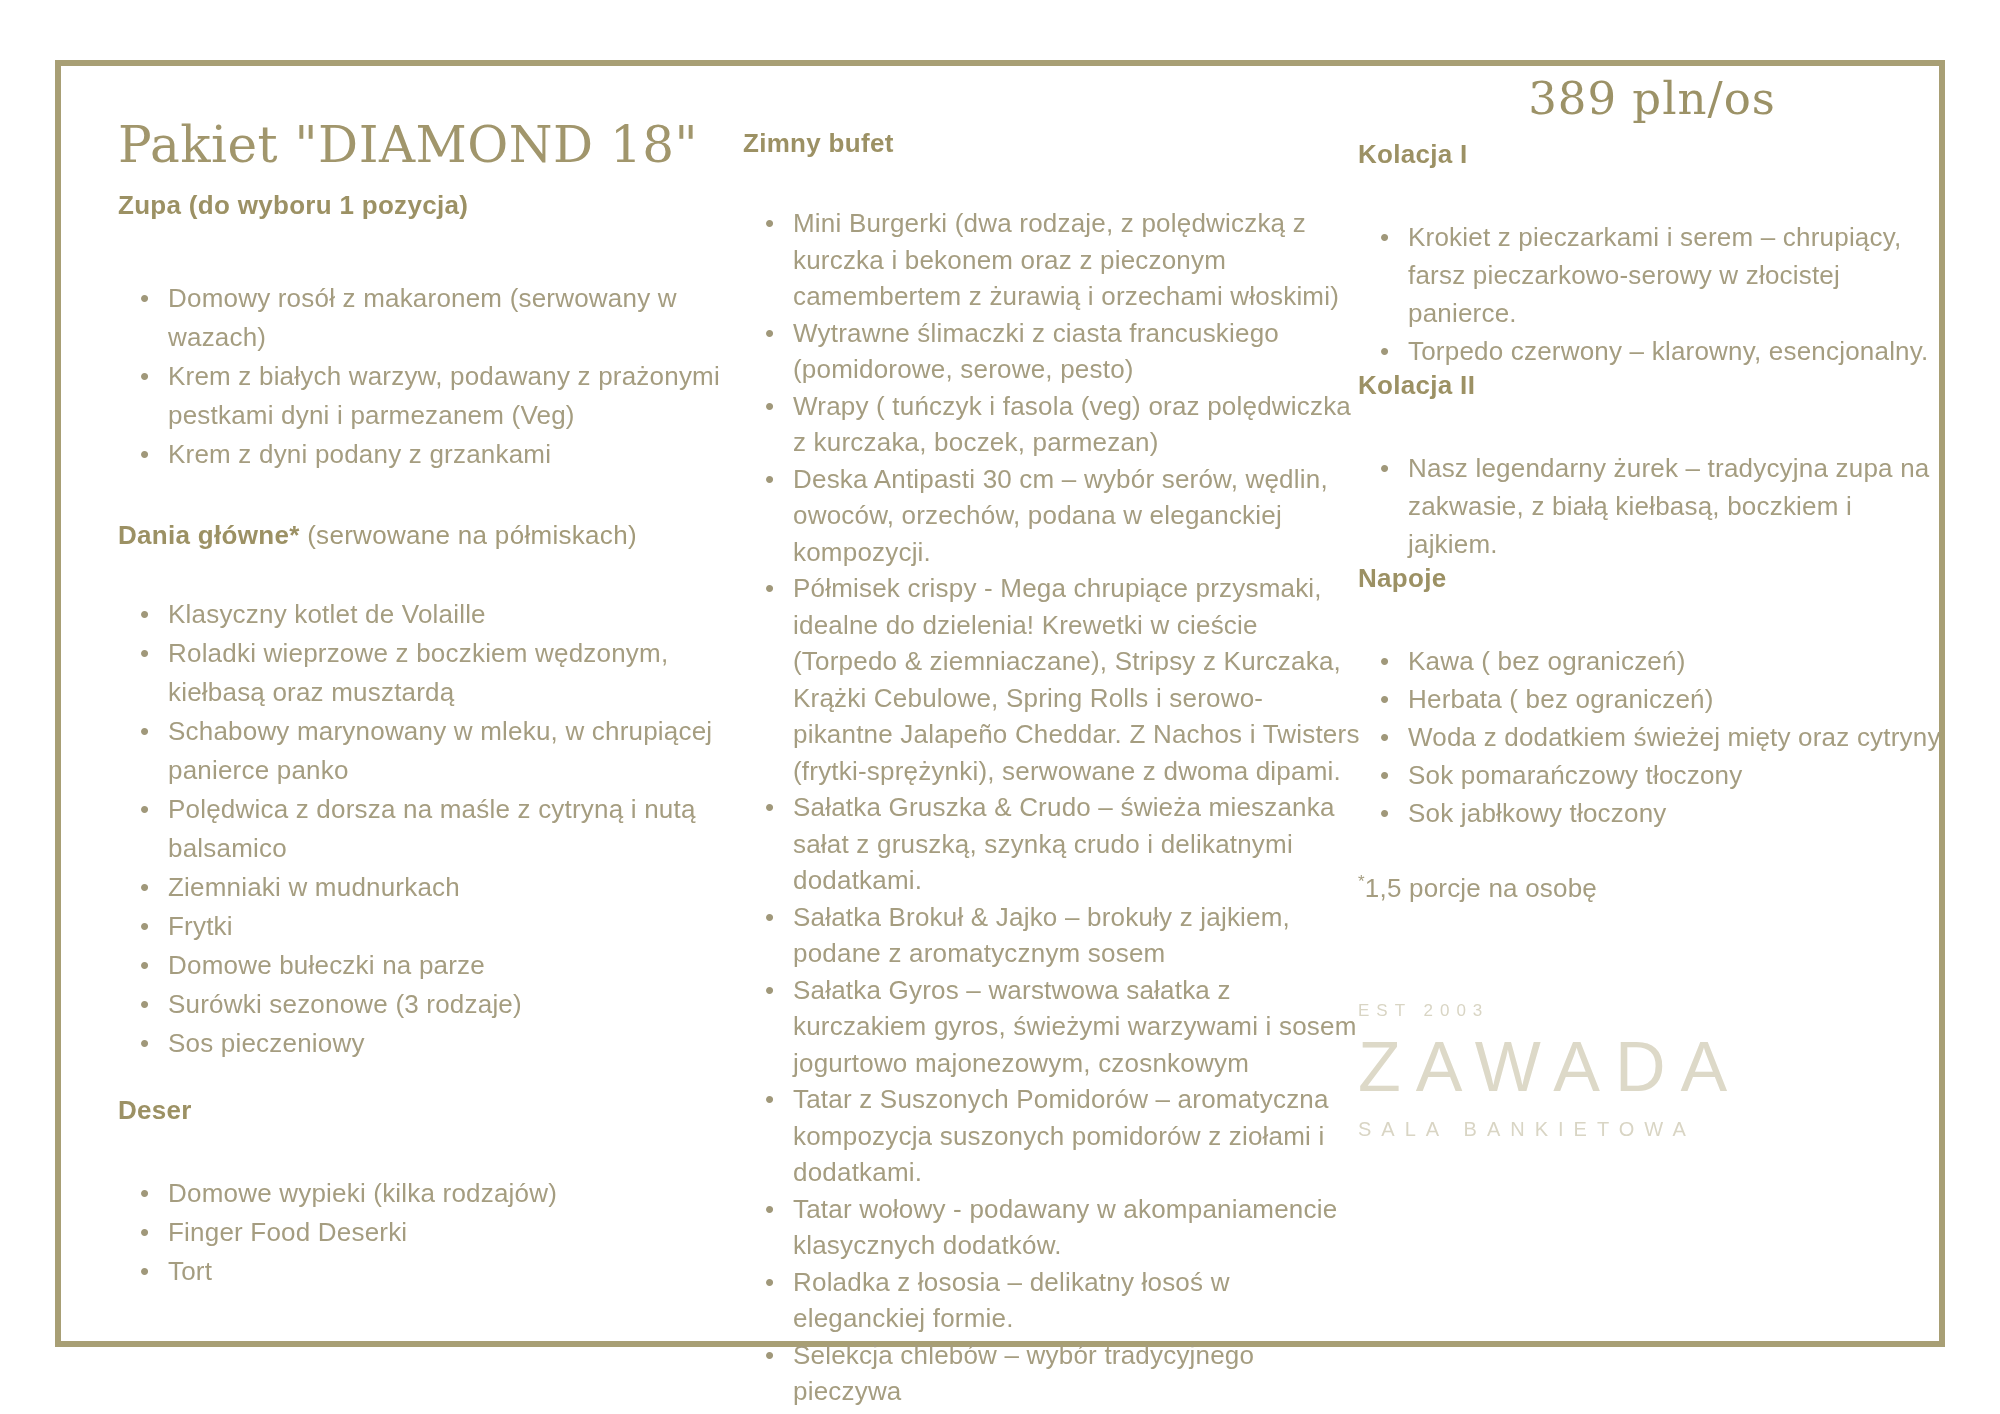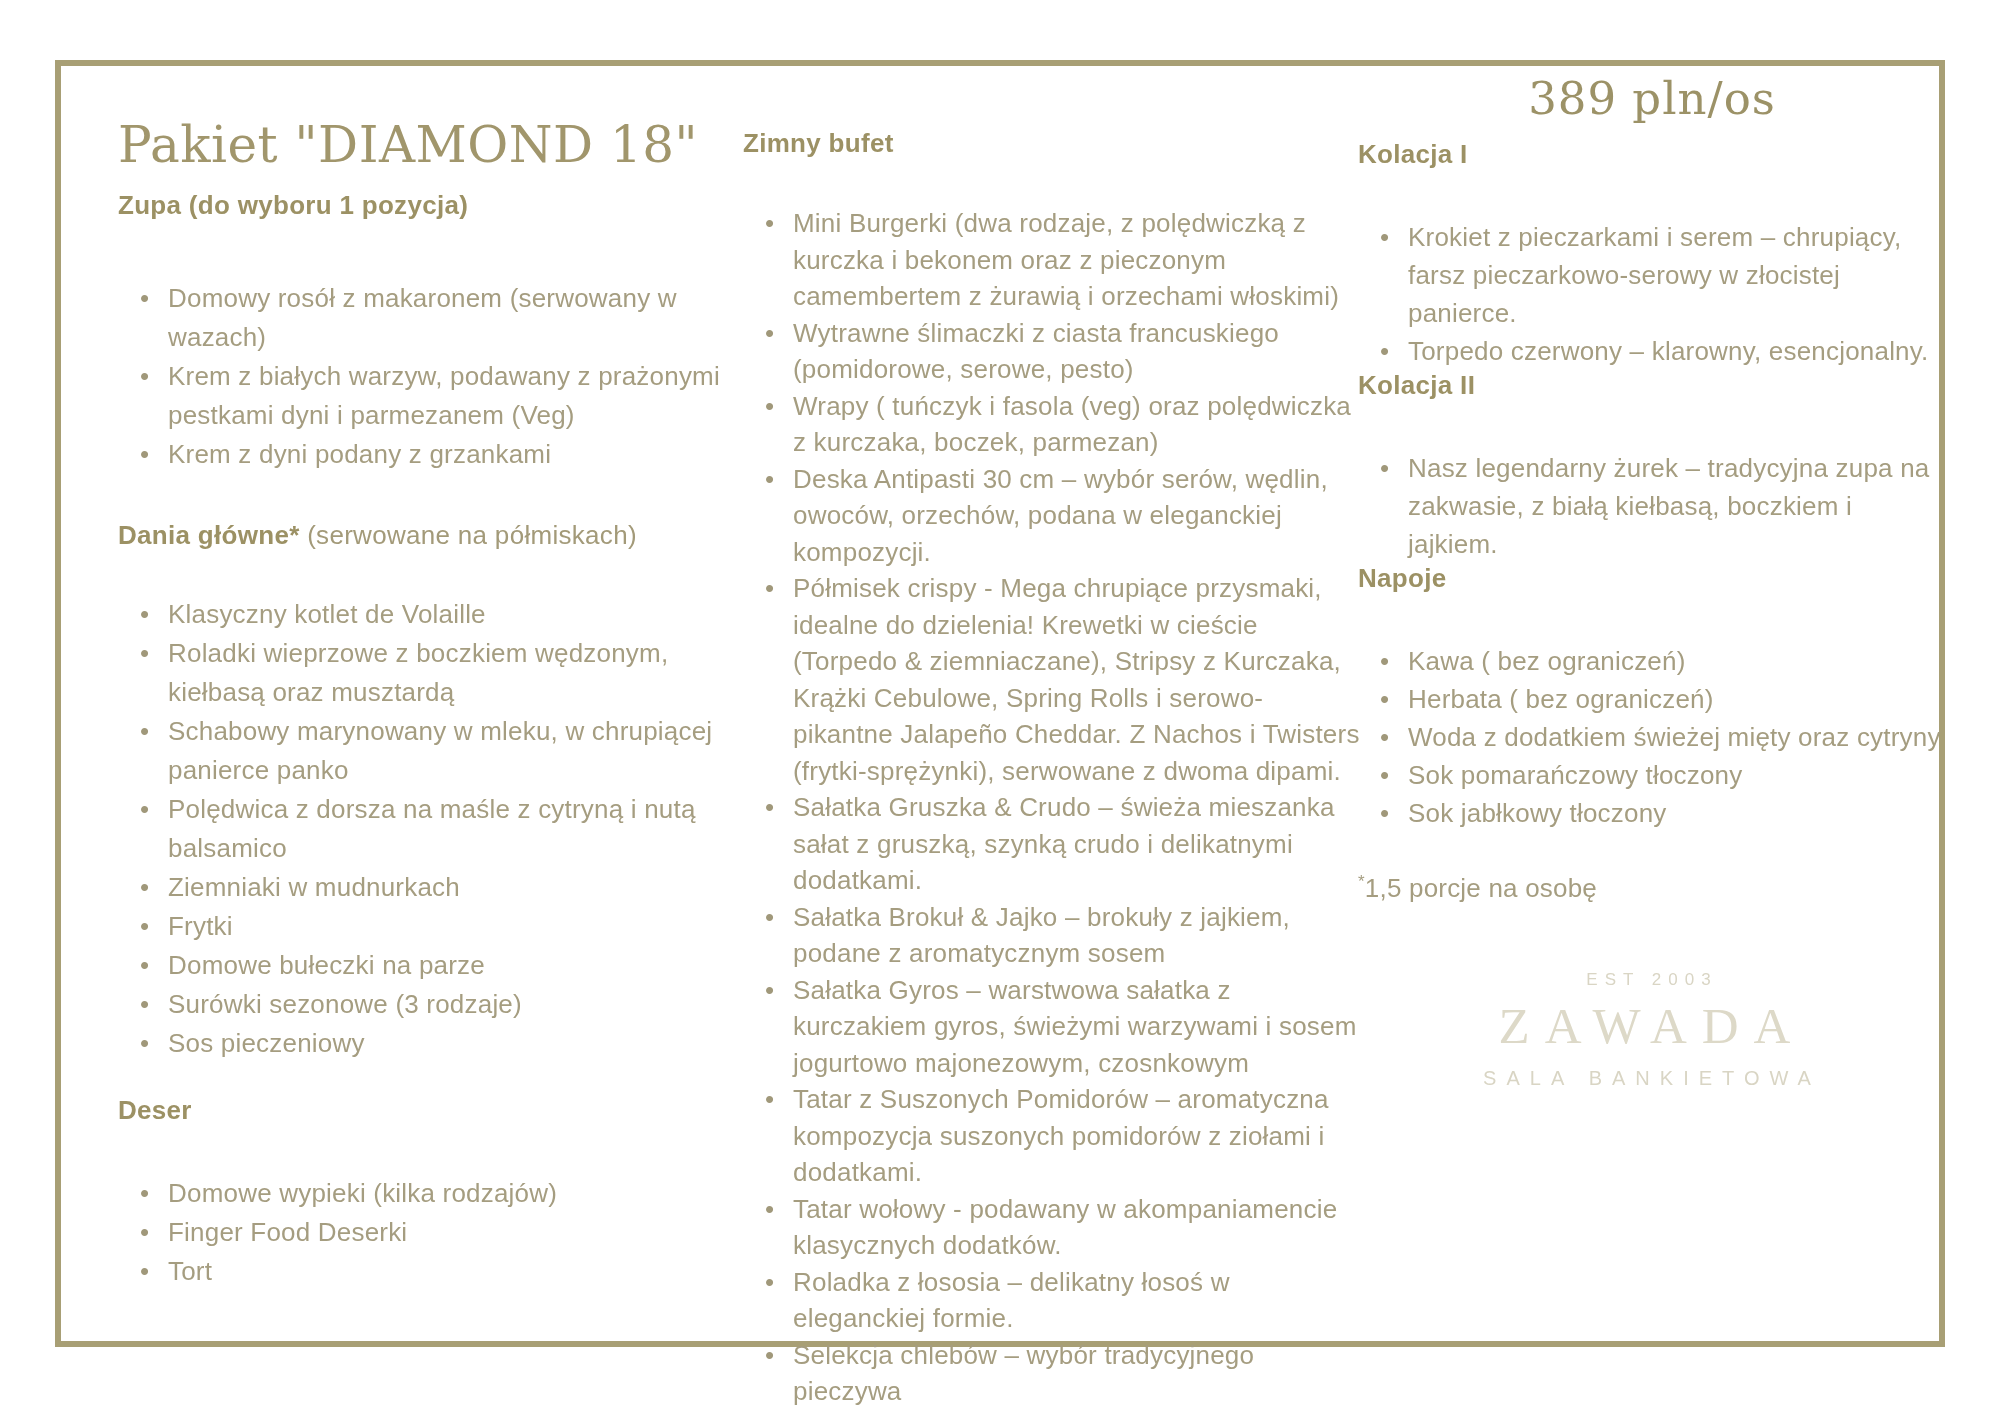--- a/index.html
+++ b/index.html
@@ -84,33 +84,32 @@
 
   .footnote {
     margin-top: 40px;
     font-size: 26px;
     color: #a59d80;
     letter-spacing: 0.2px;
   }
   .footnote sup { font-size: 17px; }
 
   .logo {
-    margin-top: 66px;
-    text-align: center;
+    margin-top: 97px;
     user-select: none;
   }
   .logo-est {
     font-size: 17px;
     letter-spacing: 7px;
     color: #d9d5c4;
     margin-bottom: 10px;
   }
   .logo-name {
-    font-family: Liberation Serif, serif;
-    font-size: 51px;
+    font-family: Liberation Sans, sans-serif;
+    font-size: 70px;
     letter-spacing: 15px;
     color: #ddd9c8;
     line-height: 1.05;
   }
   .logo-sub {
     font-size: 20px;
     letter-spacing: 10px;
     color: #d9d5c4;
     margin-top: 14px;
   }

